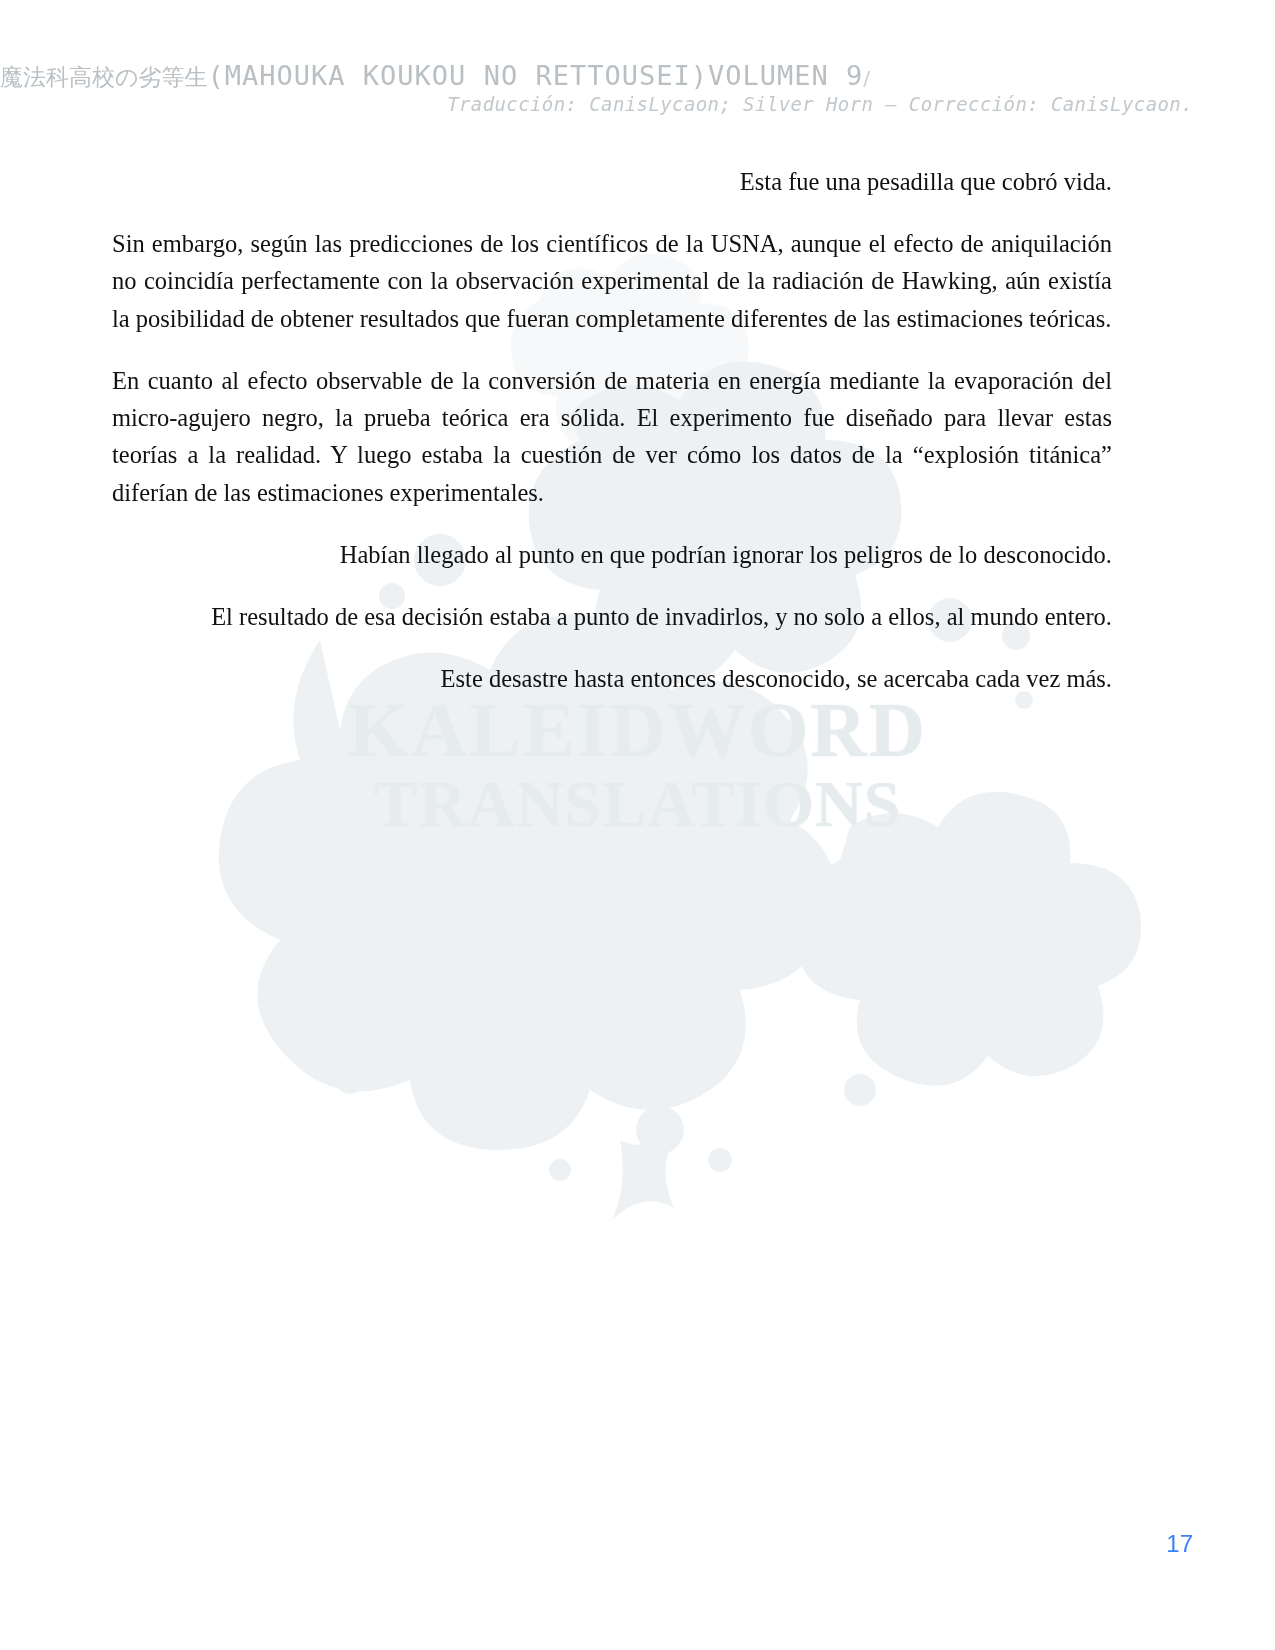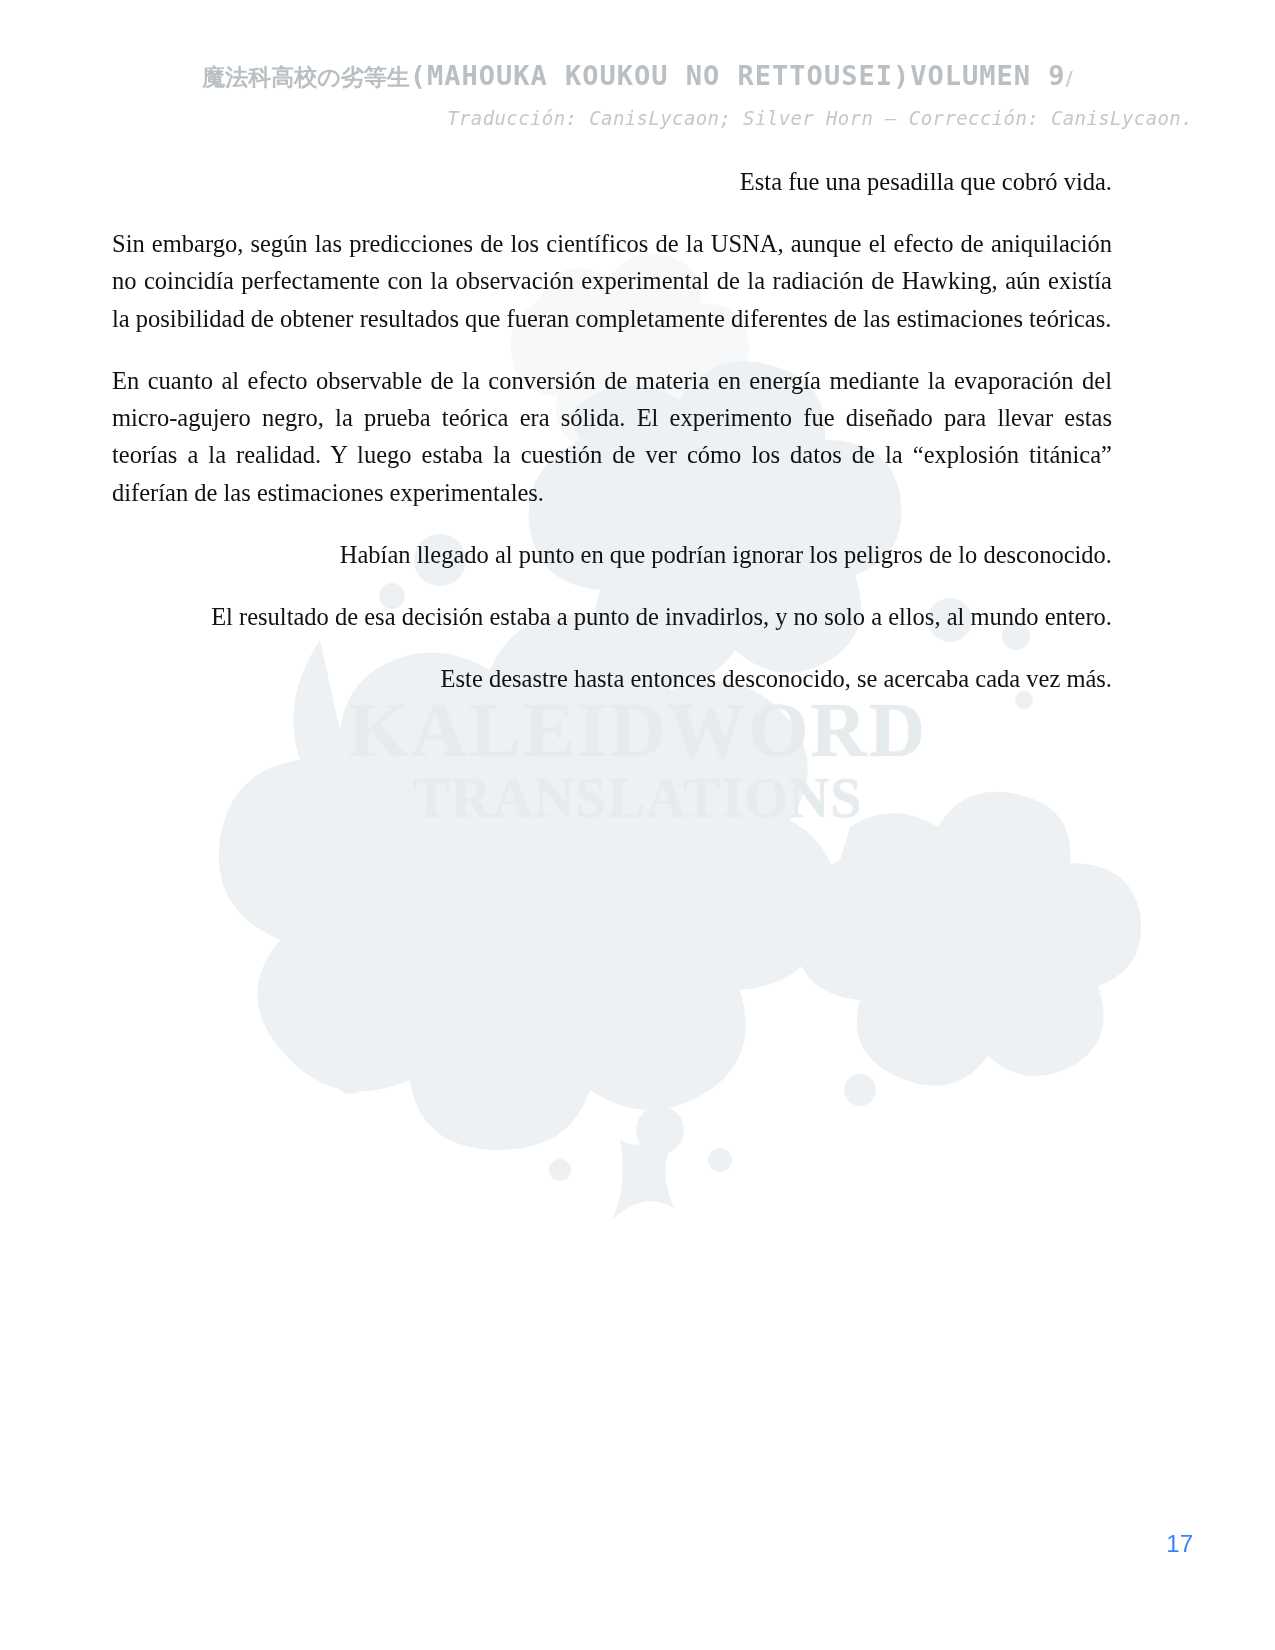--- a/index.html
+++ b/index.html
@@ -44,38 +44,36 @@
     font-family: "Liberation Serif", serif;
     font-weight: bold;
     color: #e6ebee;
     letter-spacing: 2px;
     line-height: 1.02;
     font-size: 78px;
     text-shadow: 0 0 2px #e9eef1;
   }
   .wm-text .l2 {
     display: block;
-    font-size: 56px;
+    font-size: 66px;
     letter-spacing: 1px;
     font-family: Liberation Serif, serif;
   }
 
   
   .header {
     position: absolute;
     left: 0;
     top: 60px;
     width: 1275px;
     z-index: 2;
   }
   .header-line1 {
-    text-align: center;
     color: #b9bfc3;
     white-space: nowrap;
-    font-weight: bold;
   }
   .header-jp {
     font-family: "DejaVu Sans", sans-serif;
     font-size: 23px;
     letter-spacing: 0px;
     color: #b9bfc3;
   }
   .header-rom {
     font-family: "DejaVu Sans Mono", monospace;
     font-size: 27px;
@@ -87,21 +85,20 @@
     font-size: 27px;
     letter-spacing: 1px;
     color: #b9bfc3;
   }
   .header-slash {
     font-family: "DejaVu Sans", sans-serif;
     font-size: 20px;
     color: #c9cfd3;
   }
   .header-line2 {
-    margin-top: 14px;
     text-align: right;
     padding-right: 82px;
     font-family: "DejaVu Sans Mono", monospace;
     font-style: italic;
     font-size: 19px;
     letter-spacing: 0.4px;
     color: #c2c8cc;
     white-space: nowrap;
   }
 

